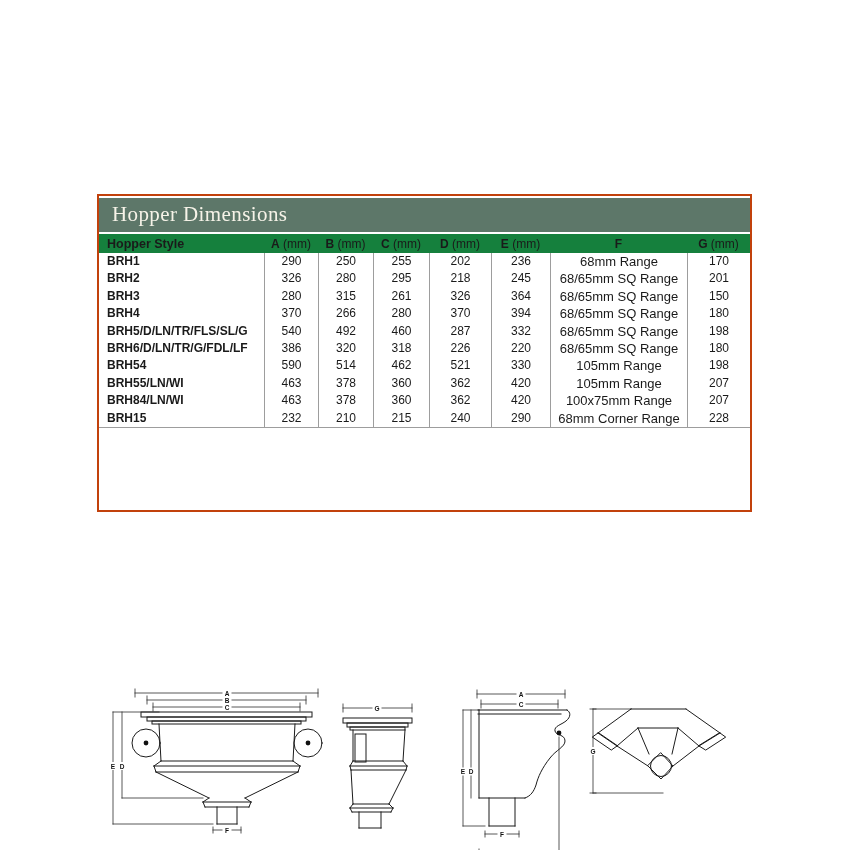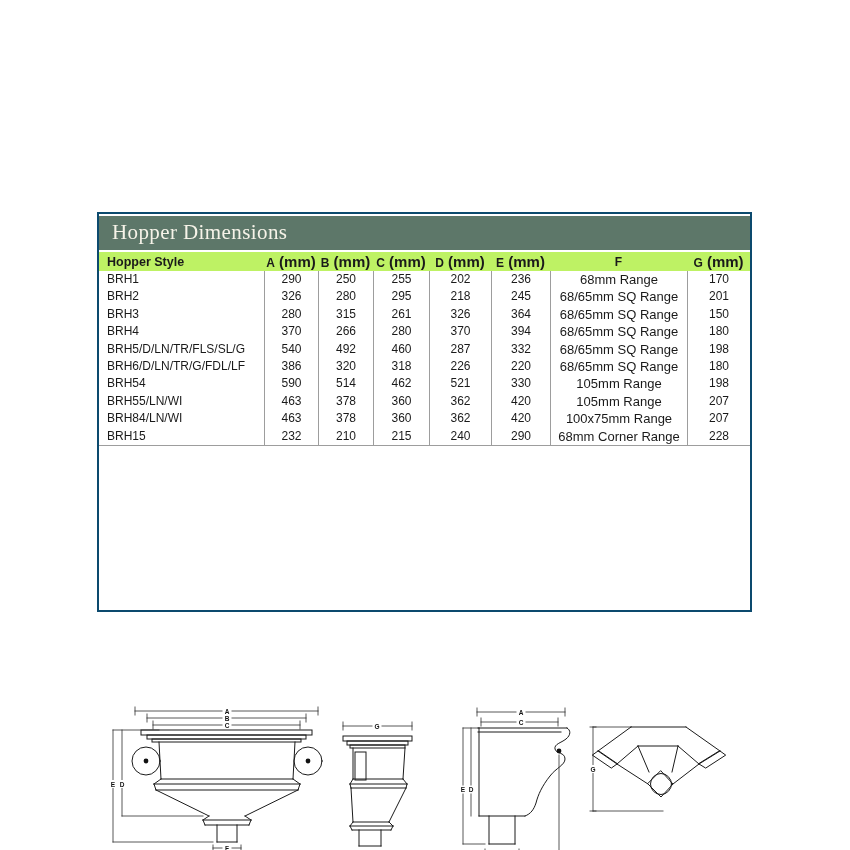--- a/index.html
+++ b/index.html
@@ -1,33 +1,33 @@
 <!DOCTYPE html>
 <html><head>
 <meta charset="utf-8">
 <style>
   html,body{margin:0;padding:0;background:#fff;}
   .page{position:relative;width:850px;height:850px;background:#fff;overflow:hidden;
         font-family:"Liberation Sans",sans-serif;color:#1a1a1a;}
-  .frame{position:absolute;left:97px;top:212px;width:655px;height:400px;
-         border:2px solid #0c4a6e;background:#fff;box-sizing:border-box;}
+  .frame{position:absolute;left:97px;top:194px;width:655px;height:318px;
+         border:2px solid #c2410c;background:#fff;box-sizing:border-box;}
   .title-band{height:34px;margin:2px 0 2px 0;background:#5d7769;
               color:#f6f3e8;font-family:"Liberation Serif",serif;
               font-size:21px;line-height:33px;padding-left:13px;letter-spacing:0.4px;}
   .head-band{display:grid;grid-template-columns:165px 54px 55px 56px 62px 59px 137px 1fr;
-             height:19px;background:#bef264;align-items:center;}
+             height:19px;background:#15803d;align-items:center;}
   .hcell{font-size:12px;font-weight:bold;text-align:center;white-space:nowrap;}
-  .hcell .unit{font-size:15px;font-weight:bold;}
+  .hcell .unit{font-size:12px;font-weight:normal;}
   .hcell.first{text-align:left;padding-left:8px;font-size:12.5px;}
   .tbody{border-bottom:1px solid #9d9d9d;}
   .trow{display:grid;grid-template-columns:165px 54px 55px 56px 62px 59px 137px 1fr;
         height:17.4px;line-height:17.4px;}
   .tcell{font-size:12px;text-align:center;white-space:nowrap;overflow:hidden;}
   .tcell:not(.first){border-left:1px solid #9d9d9d;}
-  .tcell.first{text-align:left;padding-left:8px;font-weight:400;}
+  .tcell.first{text-align:left;padding-left:8px;font-weight:700;}
   .tcell.fcol{font-size:13px;}
   .drawings{position:absolute;left:0;top:232px;right:0;bottom:0;}
   svg{position:absolute;overflow:visible;}
   svg line, svg path, svg rect.band, svg polygon, svg circle.oln
       {stroke:#1b1b1b;stroke-width:1;fill:none;stroke-linecap:square;}
   svg .dim{stroke:#2e2e2e;stroke-width:0.8;}
   svg .thick{stroke-width:2.6;}
   svg .dot{fill:#111;stroke:none;}
   svg .lbg{fill:#ffffff;stroke:none;}
   svg text{font-family:"Liberation Sans",sans-serif;font-size:6.5px;font-weight:bold;

